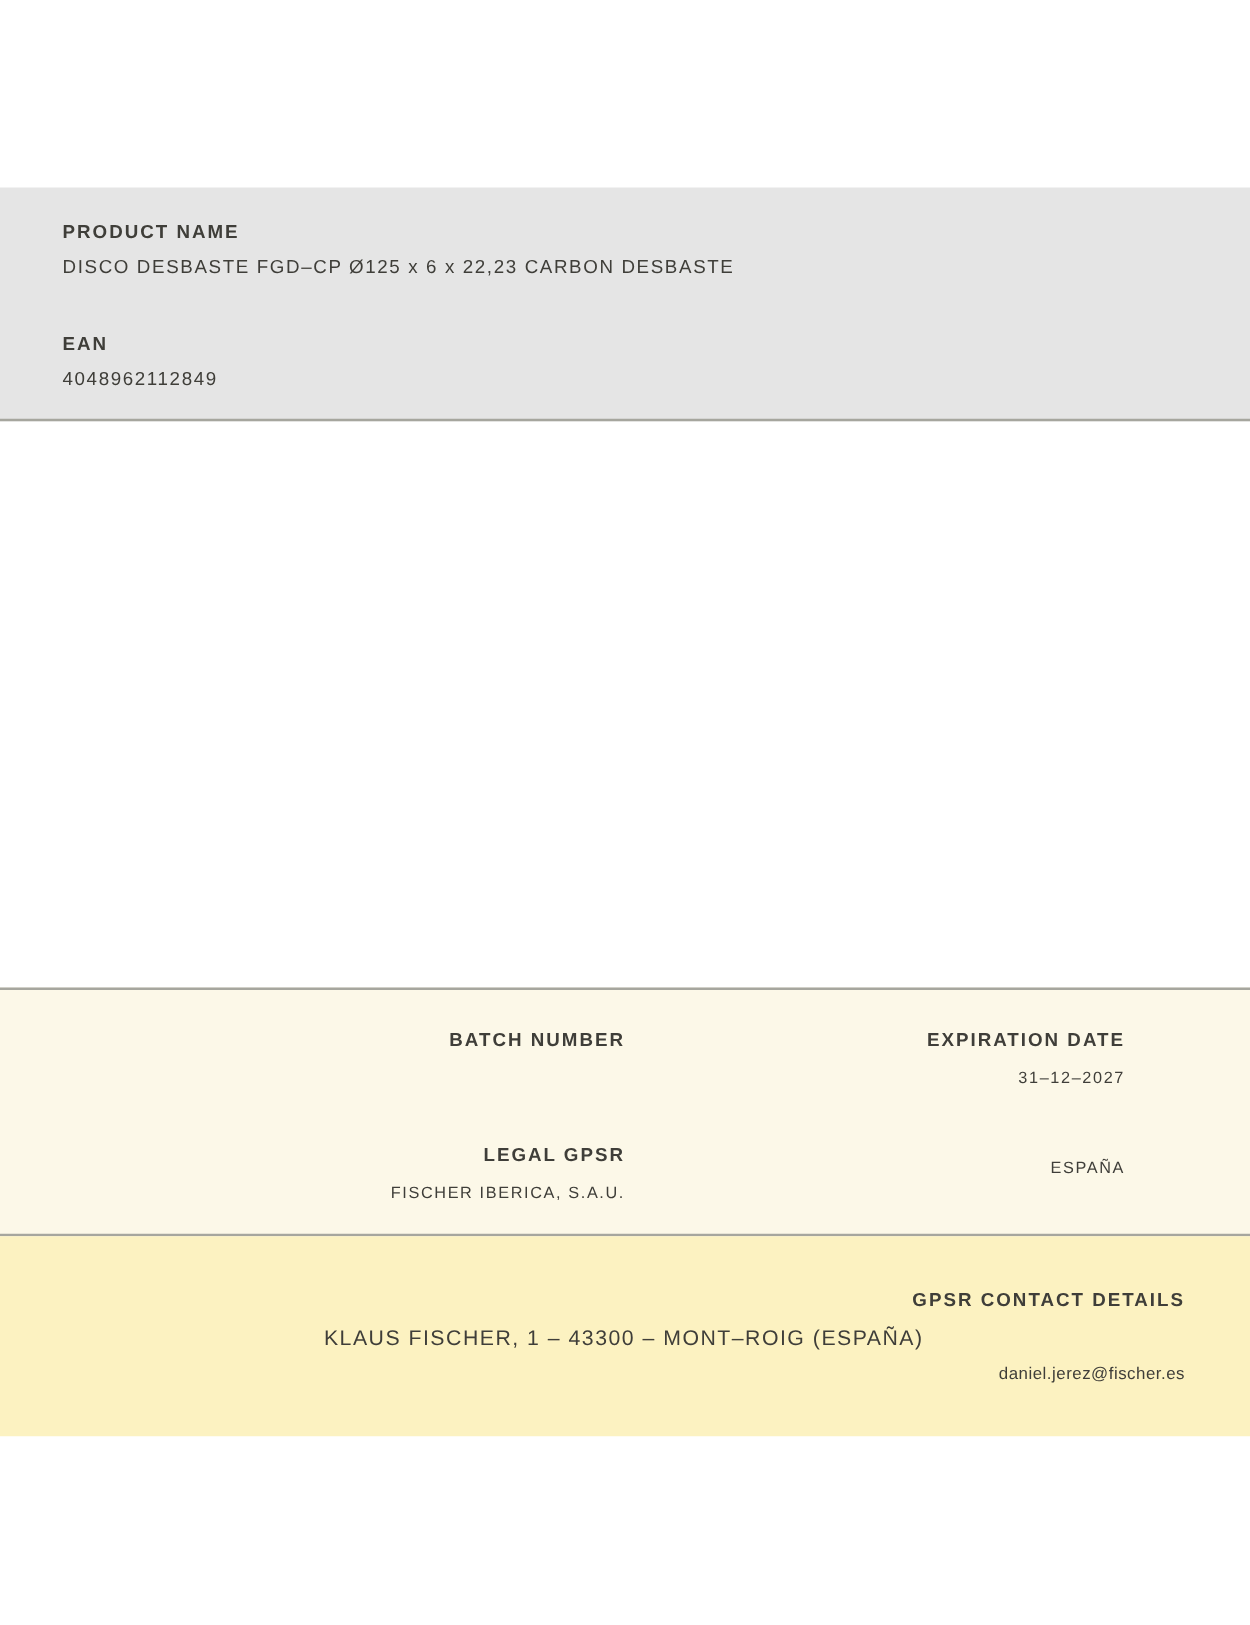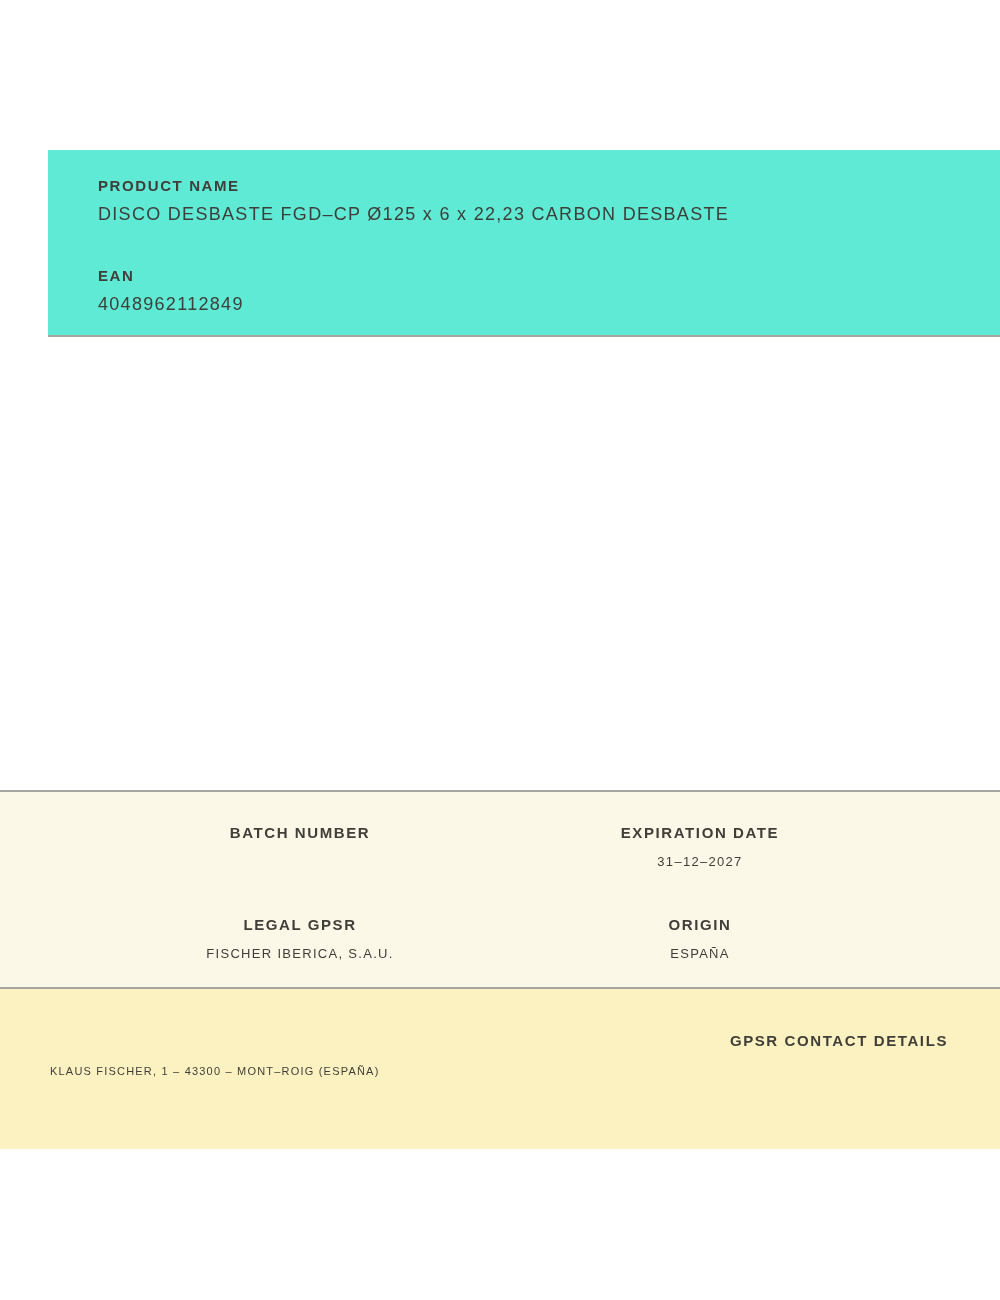--- a/index.html
+++ b/index.html
@@ -14,34 +14,33 @@
     color: #3f3e39;
     overflow: hidden;
   }
   .spacer-top { height: 150px; }
   .spacer-mid { height: 453px; }
 
   
   .band-product {
     box-sizing: border-box;
     height: 187px;
-    background: #5eead4;
+    background: #e5e5e5;
     border-bottom: 2px solid #a6a69e;
     padding: 26px 50px 0 50px;
-    margin-left: 48px;
   }
   .field + .field { margin-top: 42px; }
   .field-label {
     font-size: 15px;
     font-weight: 700;
     letter-spacing: 1.6px;
     line-height: 20px;
   }
   .field-value {
-    font-size: 18px;
+    font-size: 15px;
     letter-spacing: 1.3px;
     line-height: 20px;
     margin-top: 8px;
   }
 
   
   .band-details {
     box-sizing: border-box;
     height: 199px;
     background: #fcf8e8;
@@ -50,21 +49,21 @@
     padding-top: 31px;
   }
   .details-grid {
     width: 800px;
     margin: 0 auto;
   }
   .details-row { display: flex; }
   .details-row + .details-row { margin-top: 43px; }
   .details-cell {
     width: 400px;
-    text-align: center;
+    text-align: right;
   }
   .details-cell .cell-label {
     font-size: 15px;
     font-weight: 700;
     letter-spacing: 1.6px;
     line-height: 20px;
   }
   .details-cell .cell-value {
     font-size: 13px;
     letter-spacing: 1.3px;
@@ -81,25 +80,25 @@
     padding: 44px 52px 0 50px;
   }
   .gpsr-label {
     font-size: 15px;
     font-weight: 700;
     letter-spacing: 1.6px;
     line-height: 16px;
     text-align: right;
   }
   .gpsr-address {
-    font-size: 11px;
+    font-size: 17px;
     letter-spacing: 1.2px;
     line-height: 20px;
     margin-top: 12px;
-    text-align: left;
+    text-align: center;
   }
   .gpsr-email {
     font-size: 13.5px;
     letter-spacing: 0.4px;
     line-height: 18px;
     margin-top: 9px;
     text-align: right;
   }
 </style>
 </head>
@@ -131,25 +130,25 @@
         <div class="cell-label">EXPIRATION DATE</div>
         <div class="cell-value">31–12–2027</div>
       </div>
     </div>
     <div class="details-row">
       <div class="details-cell">
         <div class="cell-label">LEGAL GPSR</div>
         <div class="cell-value">FISCHER IBERICA, S.A.U.</div>
       </div>
       <div class="details-cell">
-        <div class="cell-label">ORIGIN</div>
         <div class="cell-value">ESPAÑA</div>
       </div>
     </div>
   </div>
 </section>
 
 <section class="band-gpsr">
   <div class="gpsr-label">GPSR CONTACT DETAILS</div>
   <div class="gpsr-address">KLAUS FISCHER, 1 – 43300 – MONT–ROIG (ESPAÑA)</div>
+  <div class="gpsr-email">daniel.jerez@fischer.es</div>
 </section>
 
 <div></div>
 
 </body></html>

